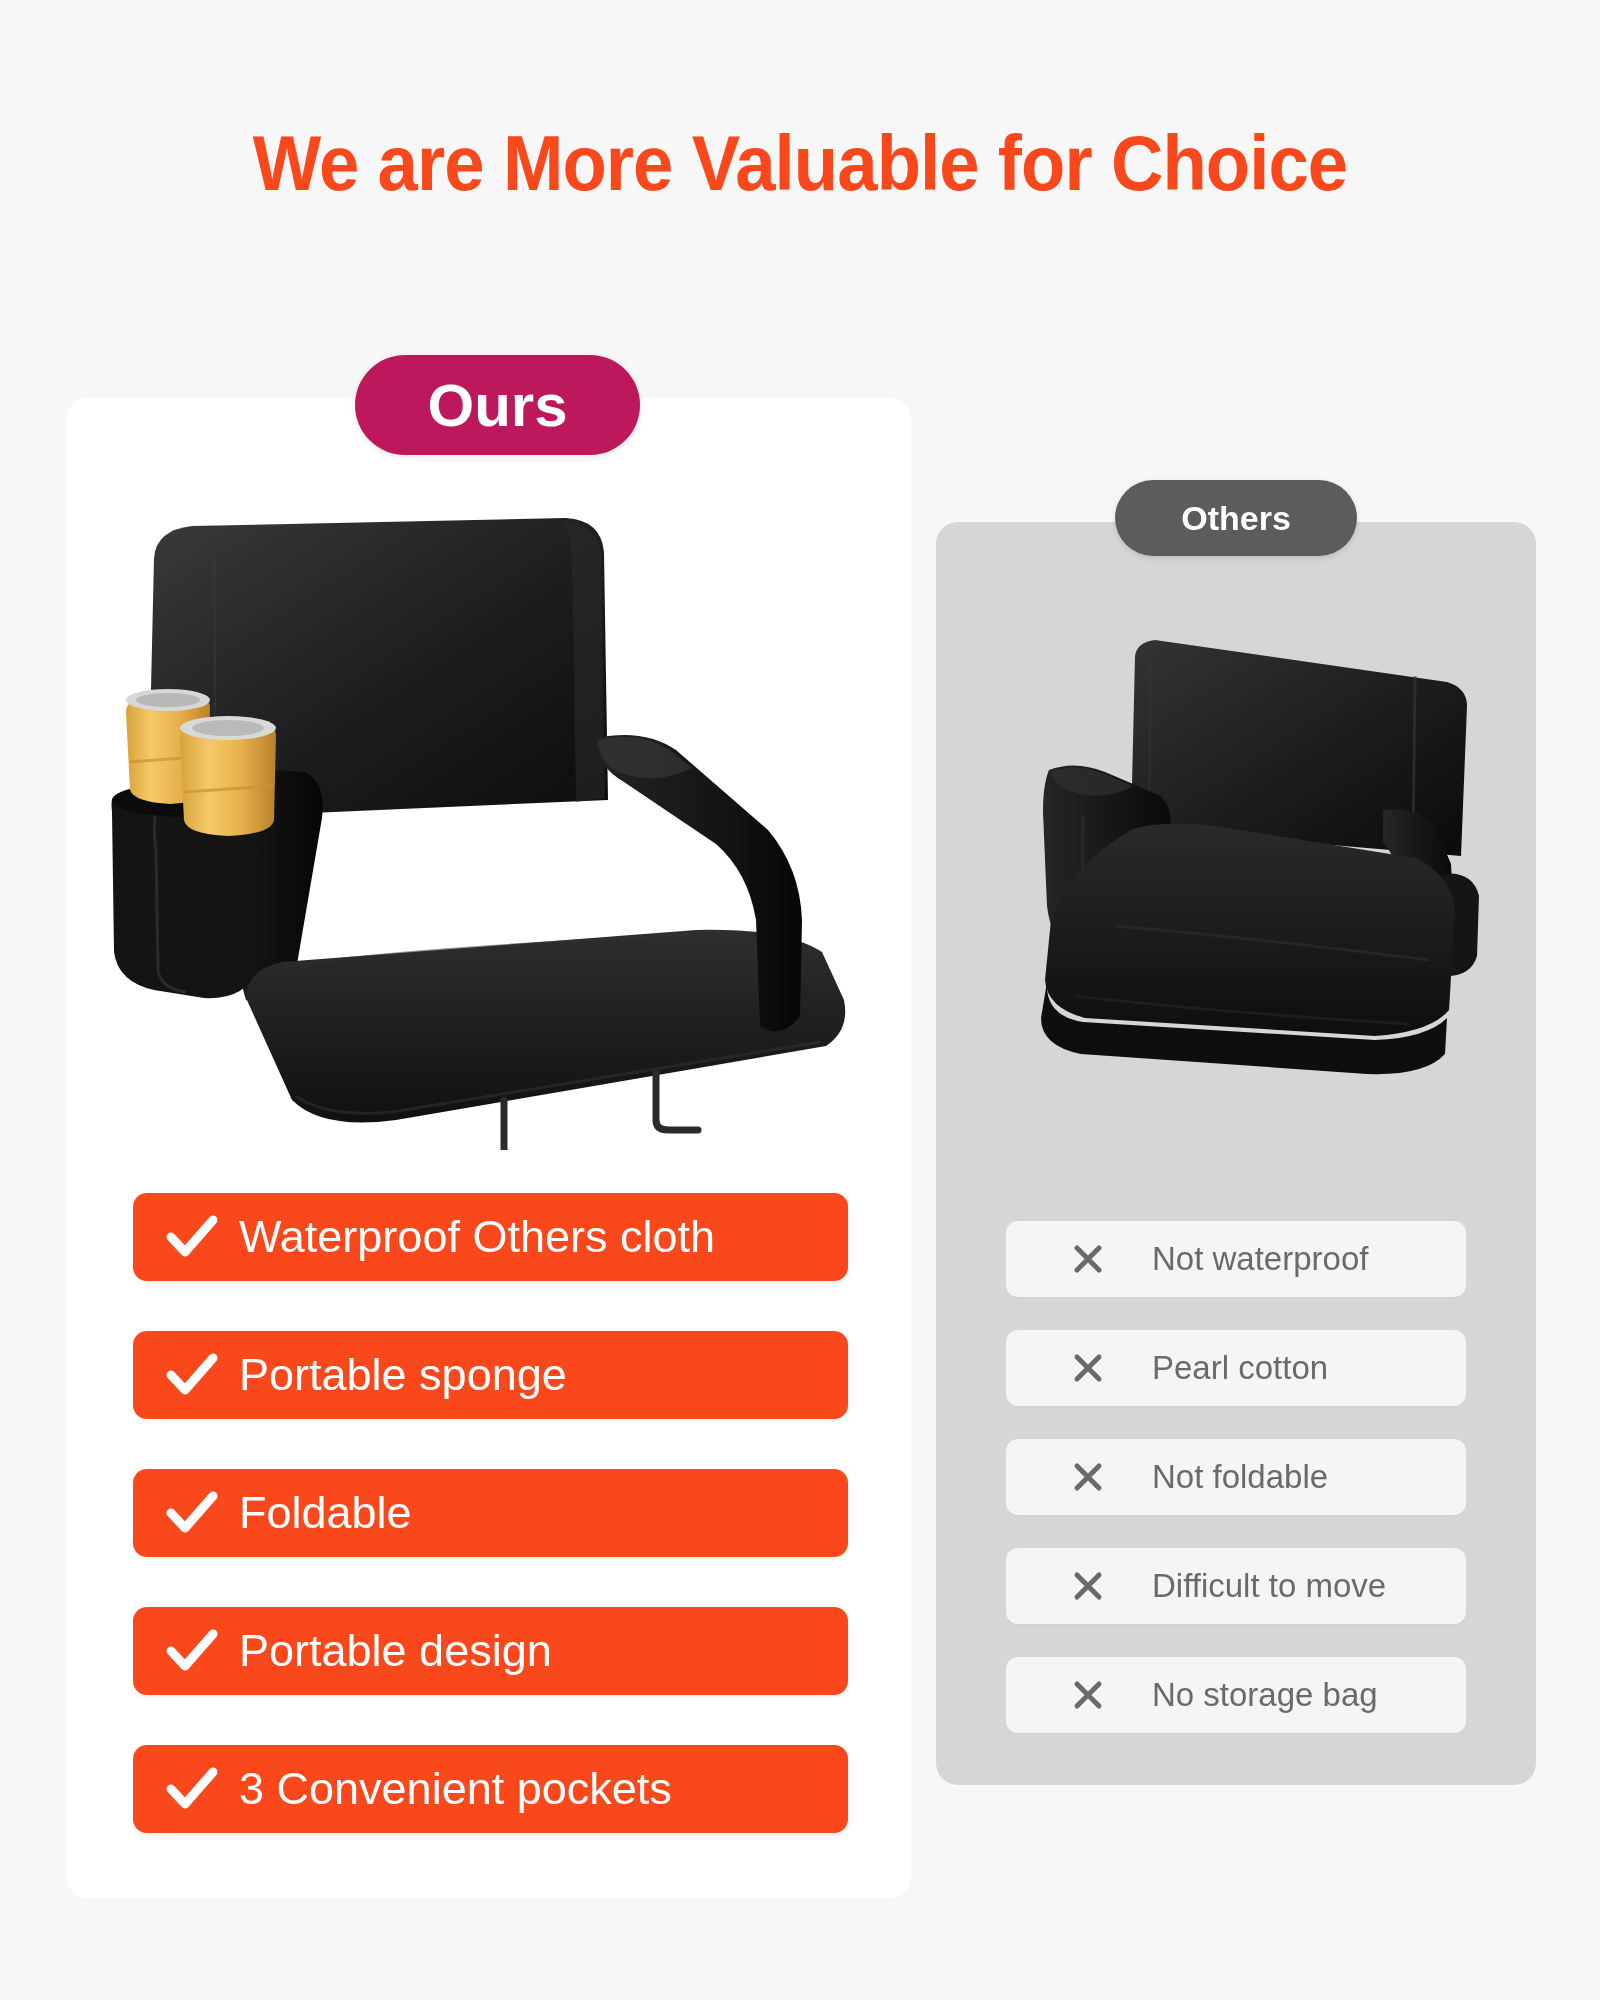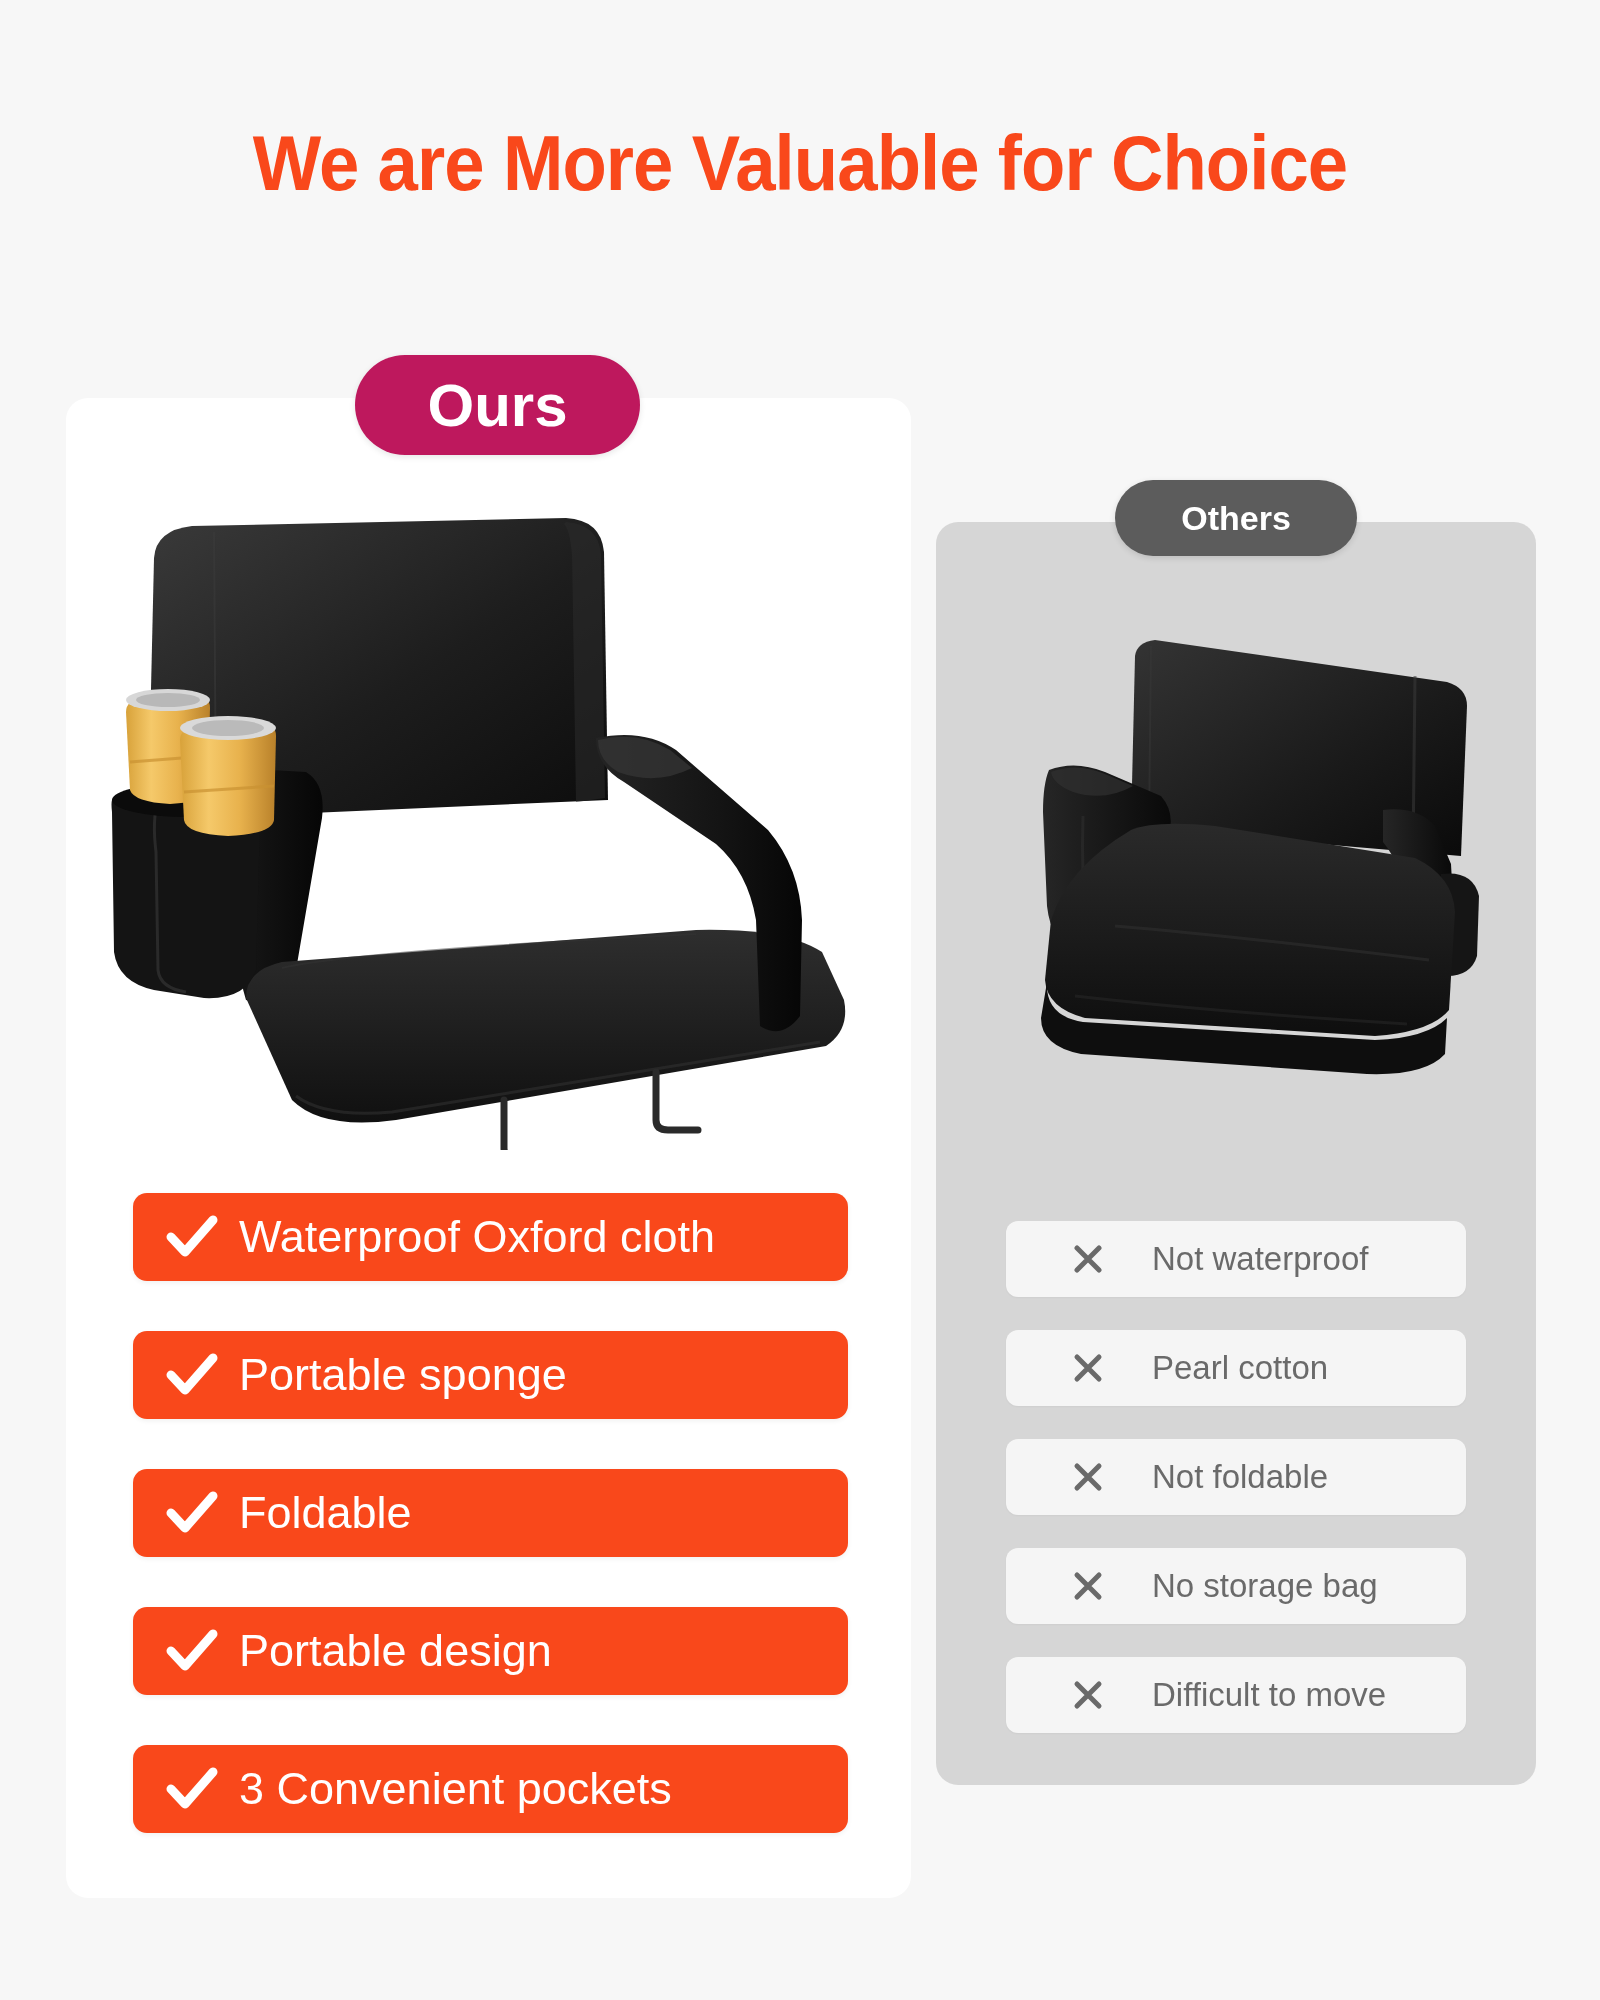--- a/index.html
+++ b/index.html
@@ -190,21 +190,21 @@
   <div class="badge badge-ours">Ours</div>
 
   <div class="feature-list">
 
     <div class="feature-bar">
       <span class="check-icon">
         <svg viewBox="0 0 58 58" width="58" height="58">
           <path d="M8 29 L22 44 L50 12" stroke="#ffffff" stroke-width="9" fill="none" stroke-linecap="round" stroke-linejoin="round"></path>
         </svg>
       </span>
-      <span class="feature-label">Waterproof Oxford cloth</span>
+      <span class="feature-label">Waterproof Others cloth</span>
     </div>
 
     <div class="feature-bar">
       <span class="check-icon">
         <svg viewBox="0 0 58 58" width="58" height="58">
           <path d="M8 29 L22 44 L50 12" stroke="#ffffff" stroke-width="9" fill="none" stroke-linecap="round" stroke-linejoin="round"></path>
         </svg>
       </span>
       <span class="feature-label">Portable sponge</span>
     </div>
@@ -311,27 +311,27 @@
       </span>
       <span class="con-label">Not foldable</span>
     </div>
 
     <div class="con-chip">
       <span class="x-icon">
         <svg viewBox="0 0 36 36" width="36" height="36">
           <path d="M7 7 L29 29 M29 7 L7 29" stroke="#6a6a6a" stroke-width="5" fill="none" stroke-linecap="round"></path>
         </svg>
       </span>
+      <span class="con-label">Difficult to move</span>
+    </div>
+
+    <div class="con-chip">
+      <span class="x-icon">
+        <svg viewBox="0 0 36 36" width="36" height="36">
+          <path d="M7 7 L29 29 M29 7 L7 29" stroke="#6a6a6a" stroke-width="5" fill="none" stroke-linecap="round"></path>
+        </svg>
+      </span>
       <span class="con-label">No storage bag</span>
     </div>
 
-    <div class="con-chip">
-      <span class="x-icon">
-        <svg viewBox="0 0 36 36" width="36" height="36">
-          <path d="M7 7 L29 29 M29 7 L7 29" stroke="#6a6a6a" stroke-width="5" fill="none" stroke-linecap="round"></path>
-        </svg>
-      </span>
-      <span class="con-label">Difficult to move</span>
-    </div>
-
   </div>
 
 </div>
 
 </body></html>

